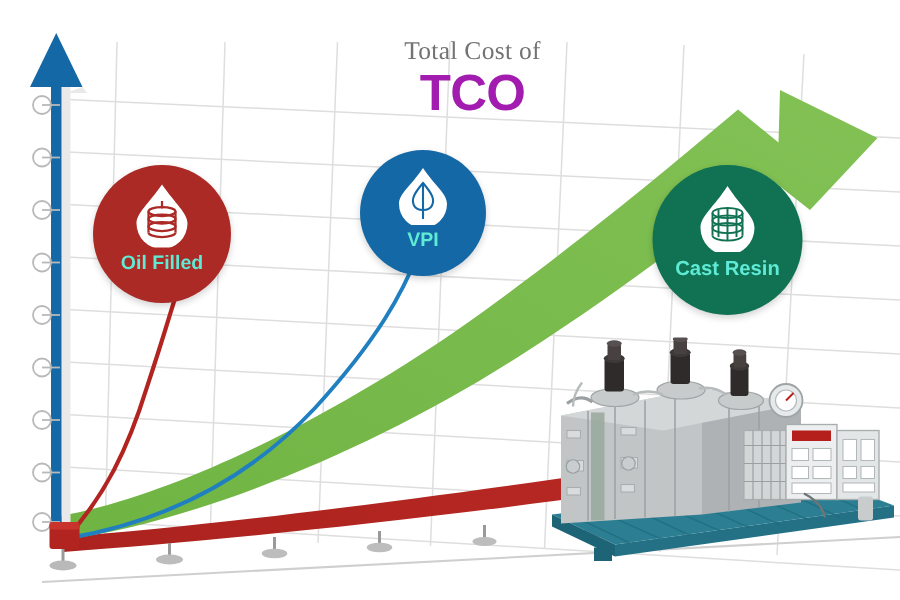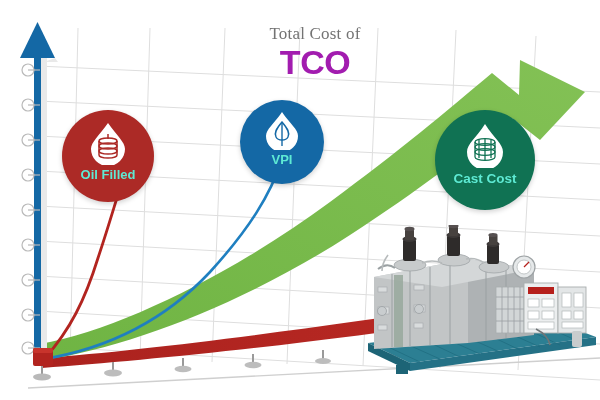--- a/index.html
+++ b/index.html
@@ -335,16 +335,16 @@
         <line x1="11" y1="20" x2="11" y2="35"></line>
         <line x1="31" y1="20" x2="31" y2="35"></line>
         <path d="M 11 35 a 10 3.4 0 0 0 20 0"></path>
         <line x1="21" y1="16.8" x2="21" y2="38"></line>
         <ellipse cx="21" cy="25" rx="10" ry="3.4"></ellipse>
         <ellipse cx="21" cy="30" rx="10" ry="3.4"></ellipse>
         <line x1="15" y1="18" x2="15" y2="36"></line>
         <line x1="27" y1="18" x2="27" y2="36"></line>
       </g>
     </svg>
-    <div class="node-label">Cast Cost</div>
+    <div class="node-label">Cast Resin</div>
   </div>
 
 </div>
 
 </body></html>

